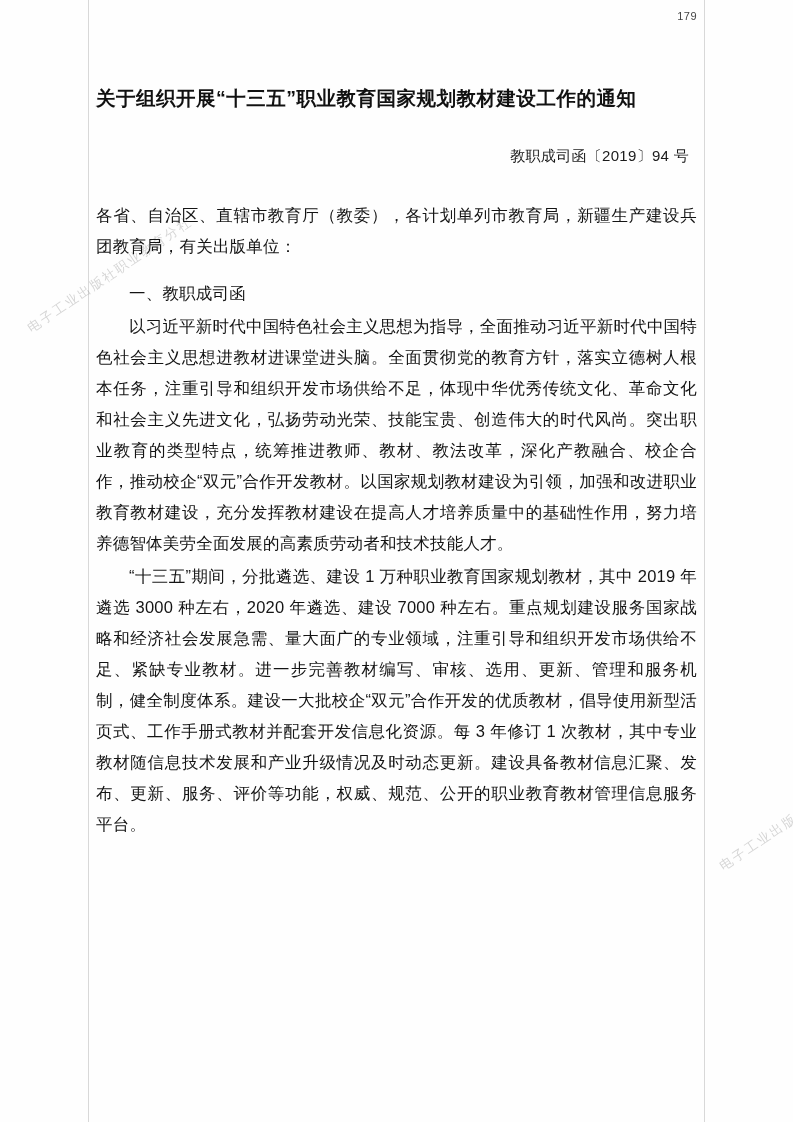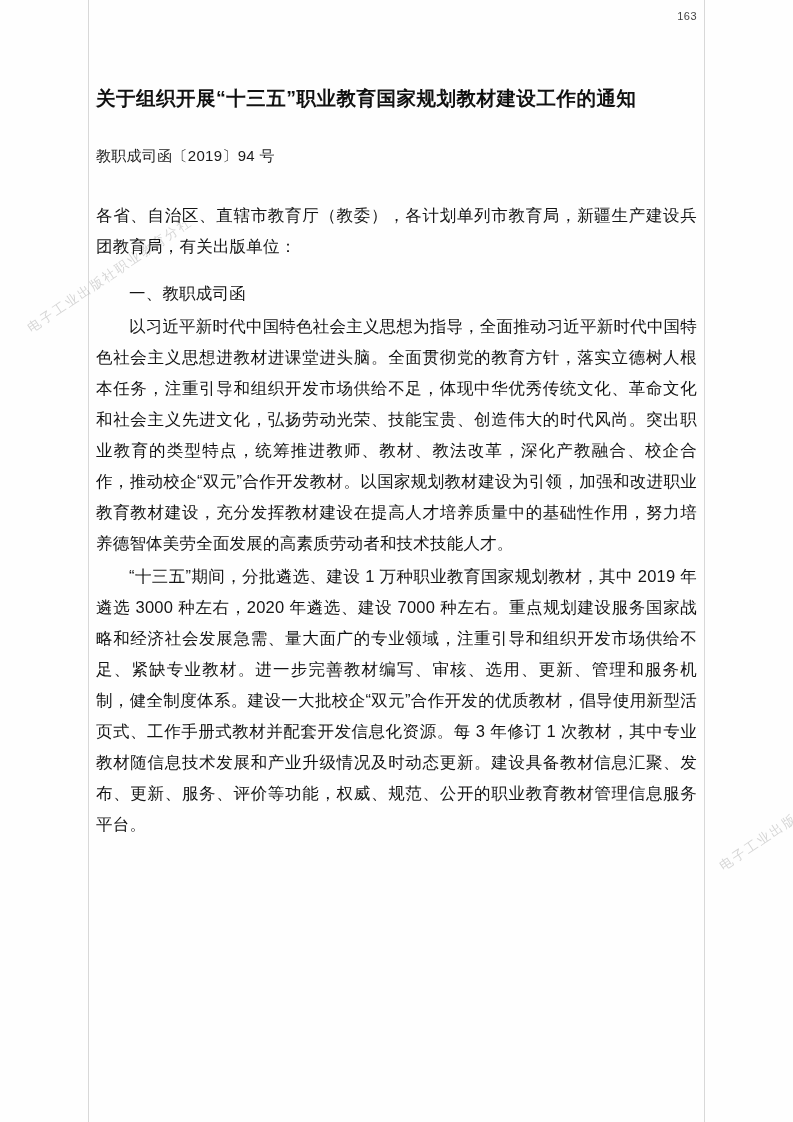--- a/index.html
+++ b/index.html
@@ -54,20 +54,21 @@
     font-family: "Liberation Sans", "DejaVu Sans", sans-serif;
     font-weight: bold;
     font-size: 19.5px;
     line-height: 1.5;
     color: #111;
     letter-spacing: 0.5px;
     margin: 0 0 34px 0;
   }
 
   .doc-number {
+    text-align: right;
     font-family: "Liberation Sans", "DejaVu Sans", sans-serif;
     font-size: 15px;
     color: #1a1a1a;
     margin: 0 8px 34px 0;
     letter-spacing: 0.3px;
   }
 
   .body-text {
     font-family: "Liberation Sans", "DejaVu Sans", sans-serif;
     font-size: 16.5px;
@@ -113,21 +114,21 @@
   }
 </style>
 </head>
 <body>
 
 <div class="page">
 
   <div class="edge-rule left"></div>
   <div class="edge-rule right"></div>
 
-  <div class="page-number">163</div>
+  <div class="page-number">179</div>
 
   <div class="watermark wm1">电子工业出版社职业教育分社</div>
   <div class="watermark wm2">电子工业出版社职业教育研究所</div>
 
   <div class="content">
 
     <h1 class="doc-title">关于组织开展“十三五”职业教育国家规划教材建设工作的通知</h1>
 
     <div class="doc-number">教职成司函〔2019〕94 号</div>
 

